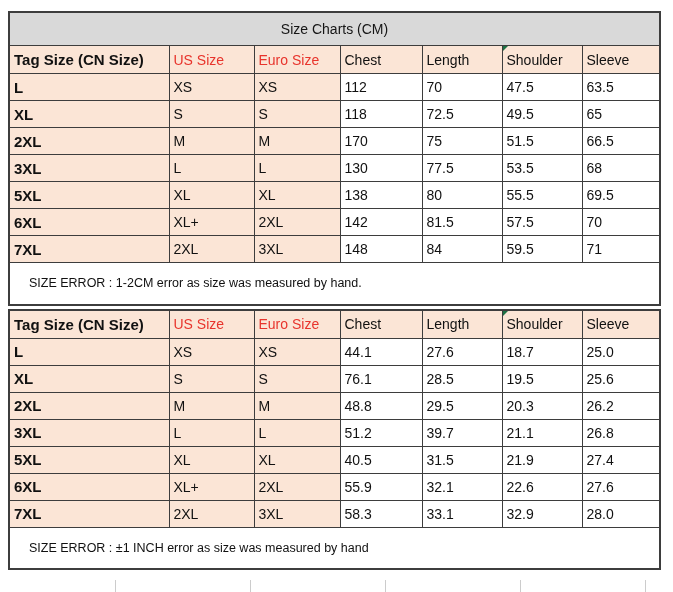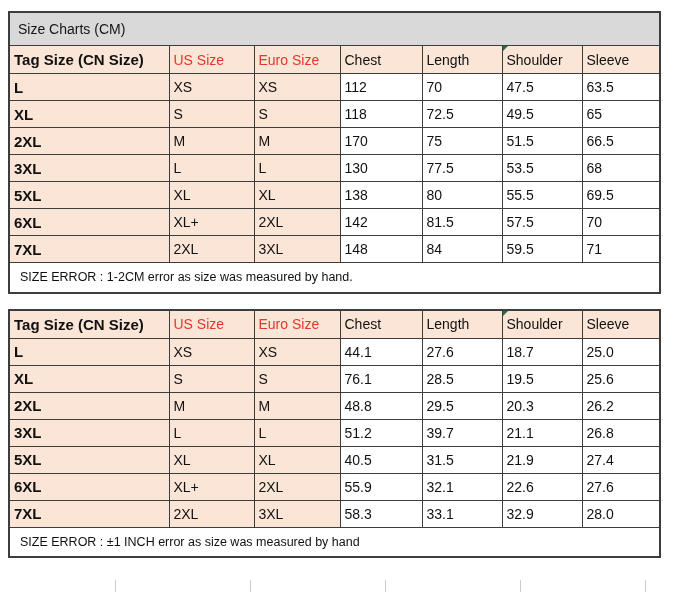--- a/index.html
+++ b/index.html
@@ -33,21 +33,21 @@
     border:1px solid var(--border);
     padding:0 2px 0 4px;
     vertical-align:middle;
     text-align:left;
     font-weight:normal;
     white-space:nowrap;
     overflow:hidden;
   }
   .title-row th{
     background:var(--title-gray);
-    text-align:left;
+    text-align:center;
     font-size:14px;
     height:23px;
     padding:8px;
     color:#151515;
   }
   .header-row th{
     background:var(--peach);
     height:28px;
     font-size:14px;
   }
@@ -57,23 +57,23 @@
   .flag-tri{
     position:absolute;top:0;left:0;width:0;height:0;
     border-top:5px solid var(--flag-green);
     border-right:5px solid transparent;
   }
   tbody tr{height:27px;}
   tbody .c0{background:var(--peach);font-weight:bold;font-size:15px;}
   tbody .c1,tbody .c2{background:var(--peach);font-size:14px;}
   tbody .c3,tbody .c4,tbody .c5,tbody .c6{background:var(--white);font-size:14px;}
   .footer-row td{
-    height:30px;
+    height:42px;
     font-size:12.5px;
-    padding-left:10px;
+    padding-left:19px;
     background:var(--white);
   }
   .stub{
     position:absolute;
     width:1px;height:12px;
     background:#cccccc;
   }
 </style>
 </head>
 <body>

